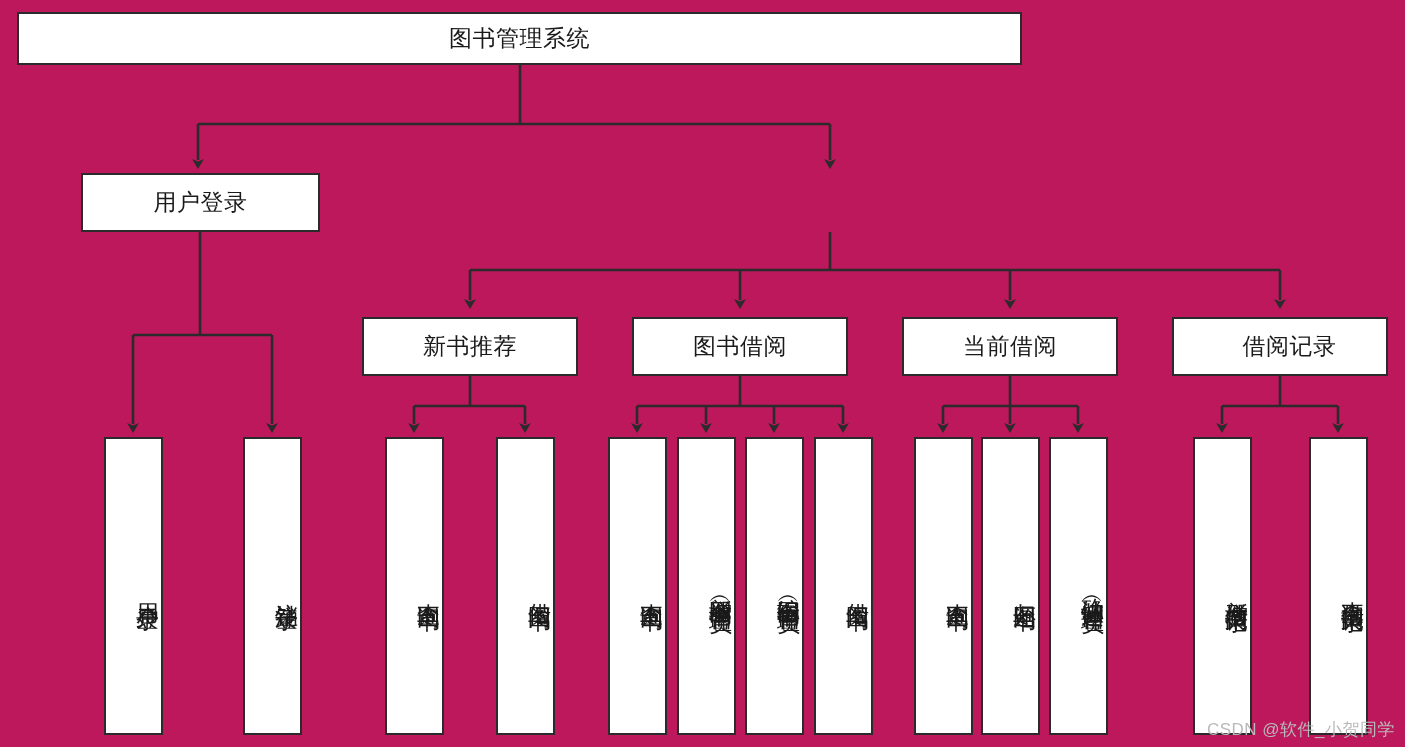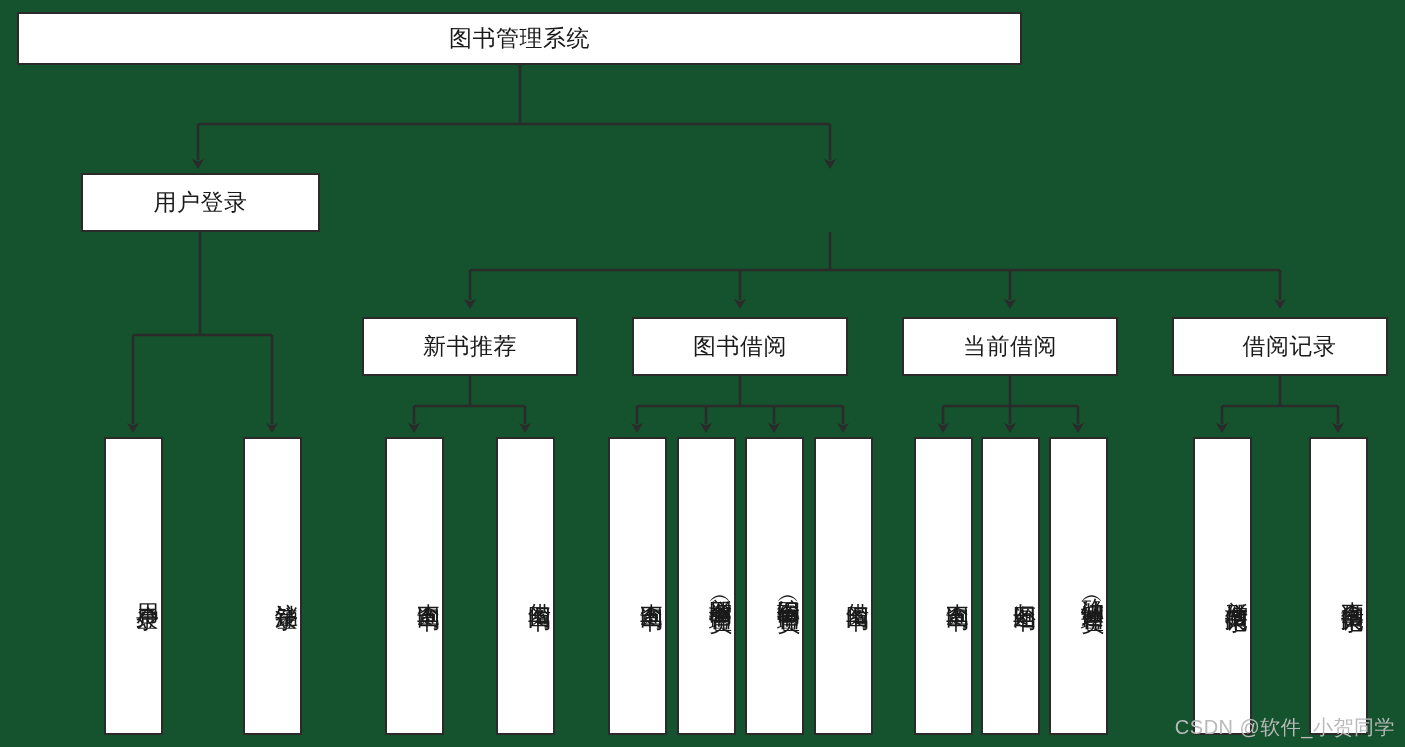--- a/index.html
+++ b/index.html
@@ -8,21 +8,21 @@
     padding: 0;
     background: #ffffff;
   }
   body {
     font-family: "Liberation Sans", "DejaVu Sans", sans-serif;
   }
   #canvas {
     position: relative;
     width: 1405px;
     height: 747px;
-    background: #14532d;
+    background: #be185d;
     overflow: hidden;
   }
   #svg-layer {
     position: absolute;
     left: 0;
     top: 0;
     width: 1405px;
     height: 747px;
   }
   .node {
@@ -54,21 +54,21 @@
   .node.vert .vtext {
     writing-mode: vertical-rl;
     text-orientation: upright;
     display: block;
     white-space: nowrap;
   }
   .watermark {
     position: absolute;
     right: 10px;
     bottom: 6px;
-    font-size: 20px;
+    font-size: 17px;
     color: #b9b9b9;
     white-space: nowrap;
     user-select: none;
     letter-spacing: 0.5px;
   }
 </style>
 </head>
 <body>
 
 <div id="canvas">

